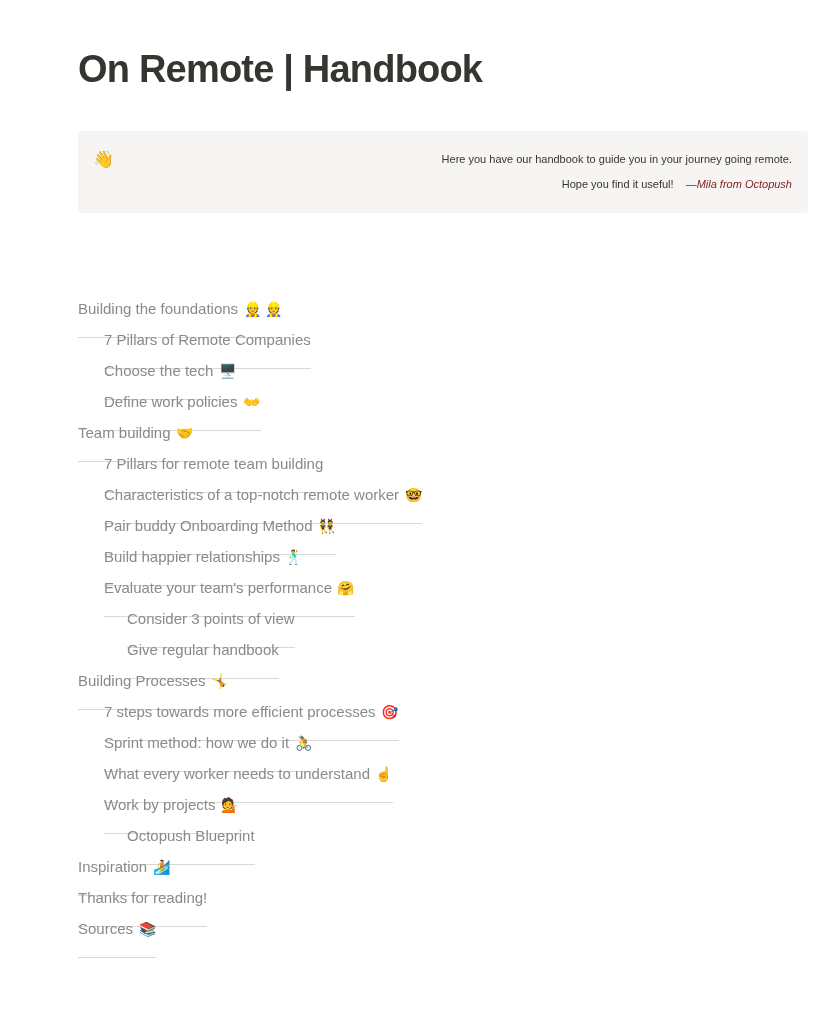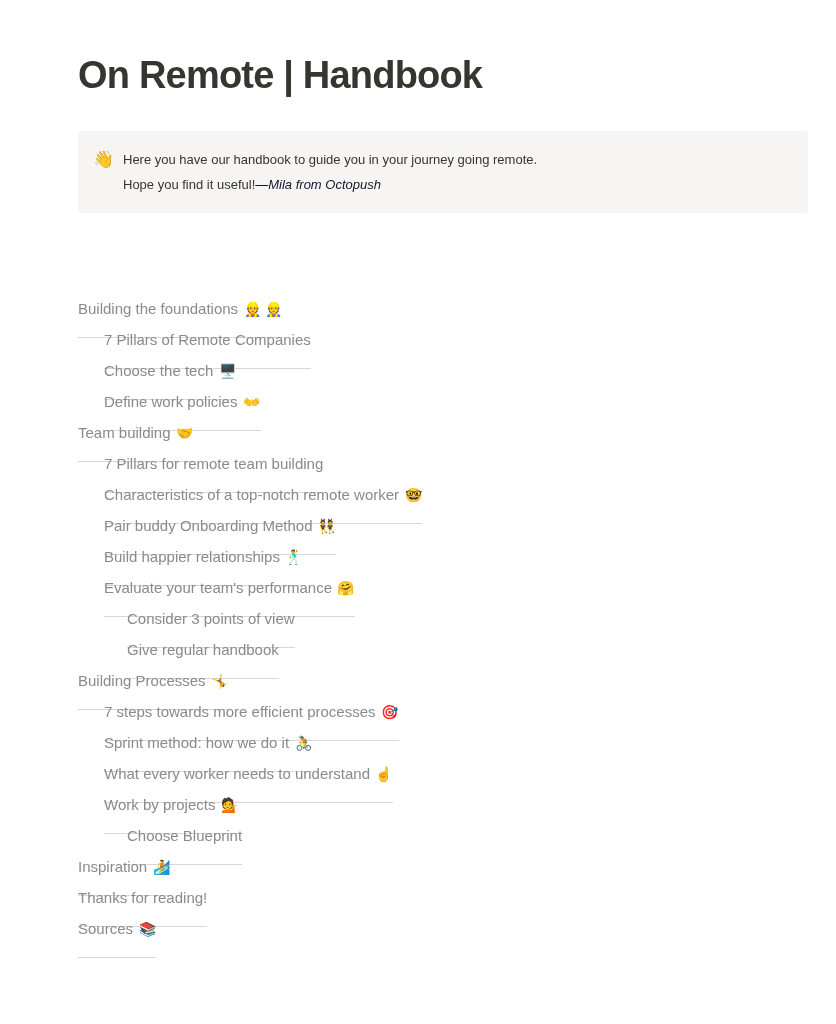--- a/index.html
+++ b/index.html
@@ -20,21 +20,21 @@
     position: relative;
     width: 836px;
     height: 1024px;
     background: #ffffff;
   }
 
   
   .page-title {
     position: absolute;
     left: 78px;
-    top: 28px;
+    top: 22px;
     width: 700px;
     font-size: 38px;
     line-height: 1.18;
     font-weight: bold;
     color: #37352f;
     letter-spacing: -0.8px;
     white-space: nowrap;
   }
 
   
@@ -53,28 +53,30 @@
   }
   .callout-emoji {
     font-size: 17px;
     line-height: 25px;
     flex: 0 0 auto;
     width: 20px;
     text-align: center;
   }
   .callout-body {
     flex: 1 1 auto;
-    font-size: 13px;
+    font-size: 11px;
     line-height: 25px;
     color: #37352f;
+    text-align: right;
   }
   .callout-line { display: block; white-space: nowrap; }
   .callout-attrib {
-    color: #0f172a;
+    color: #7f1d1d;
     font-style: italic;
+    margin-left: 12px;
   }
 
   
   .toc {
     position: absolute;
     left: 78px;
     top: 293px;
     width: 720px;
   }
   .toc-item {
@@ -128,19 +130,19 @@
       <div class="toc-item lvl-1"><a class="toc-link">Pair buddy Onboarding Method<span class="toc-emoji"> 👯</span></a></div>
       <div class="toc-item lvl-1"><a class="toc-link">Build happier relationships<span class="toc-emoji"> 🕺</span></a></div>
       <div class="toc-item lvl-1"><a class="toc-link">Evaluate your team's performance<span class="toc-emoji"> 🤗</span></a></div>
       <div class="toc-item lvl-2"><a class="toc-link">Consider 3 points of view</a></div>
       <div class="toc-item lvl-2"><a class="toc-link">Give regular handbook</a></div>
       <div class="toc-item lvl-0"><a class="toc-link">Building Processes<span class="toc-emoji"> 🤸</span></a></div>
       <div class="toc-item lvl-1"><a class="toc-link">7 steps towards more efficient processes<span class="toc-emoji"> 🎯</span></a></div>
       <div class="toc-item lvl-1"><a class="toc-link">Sprint method: how we do it<span class="toc-emoji"> 🚴</span></a></div>
       <div class="toc-item lvl-1"><a class="toc-link">What every worker needs to understand<span class="toc-emoji"> ☝️</span></a></div>
       <div class="toc-item lvl-1"><a class="toc-link">Work by projects<span class="toc-emoji"> 💁</span></a></div>
-      <div class="toc-item lvl-2"><a class="toc-link">Choose Blueprint</a></div>
+      <div class="toc-item lvl-2"><a class="toc-link">Octopush Blueprint</a></div>
       <div class="toc-item lvl-0"><a class="toc-link">Inspiration<span class="toc-emoji"> 🏄</span></a></div>
       <div class="toc-item lvl-0"><a class="toc-link">Thanks for reading!</a></div>
       <div class="toc-item lvl-0"><a class="toc-link">Sources<span class="toc-emoji"> 📚</span></a></div>
     </nav>
 
 </div>
 
 </body></html>

